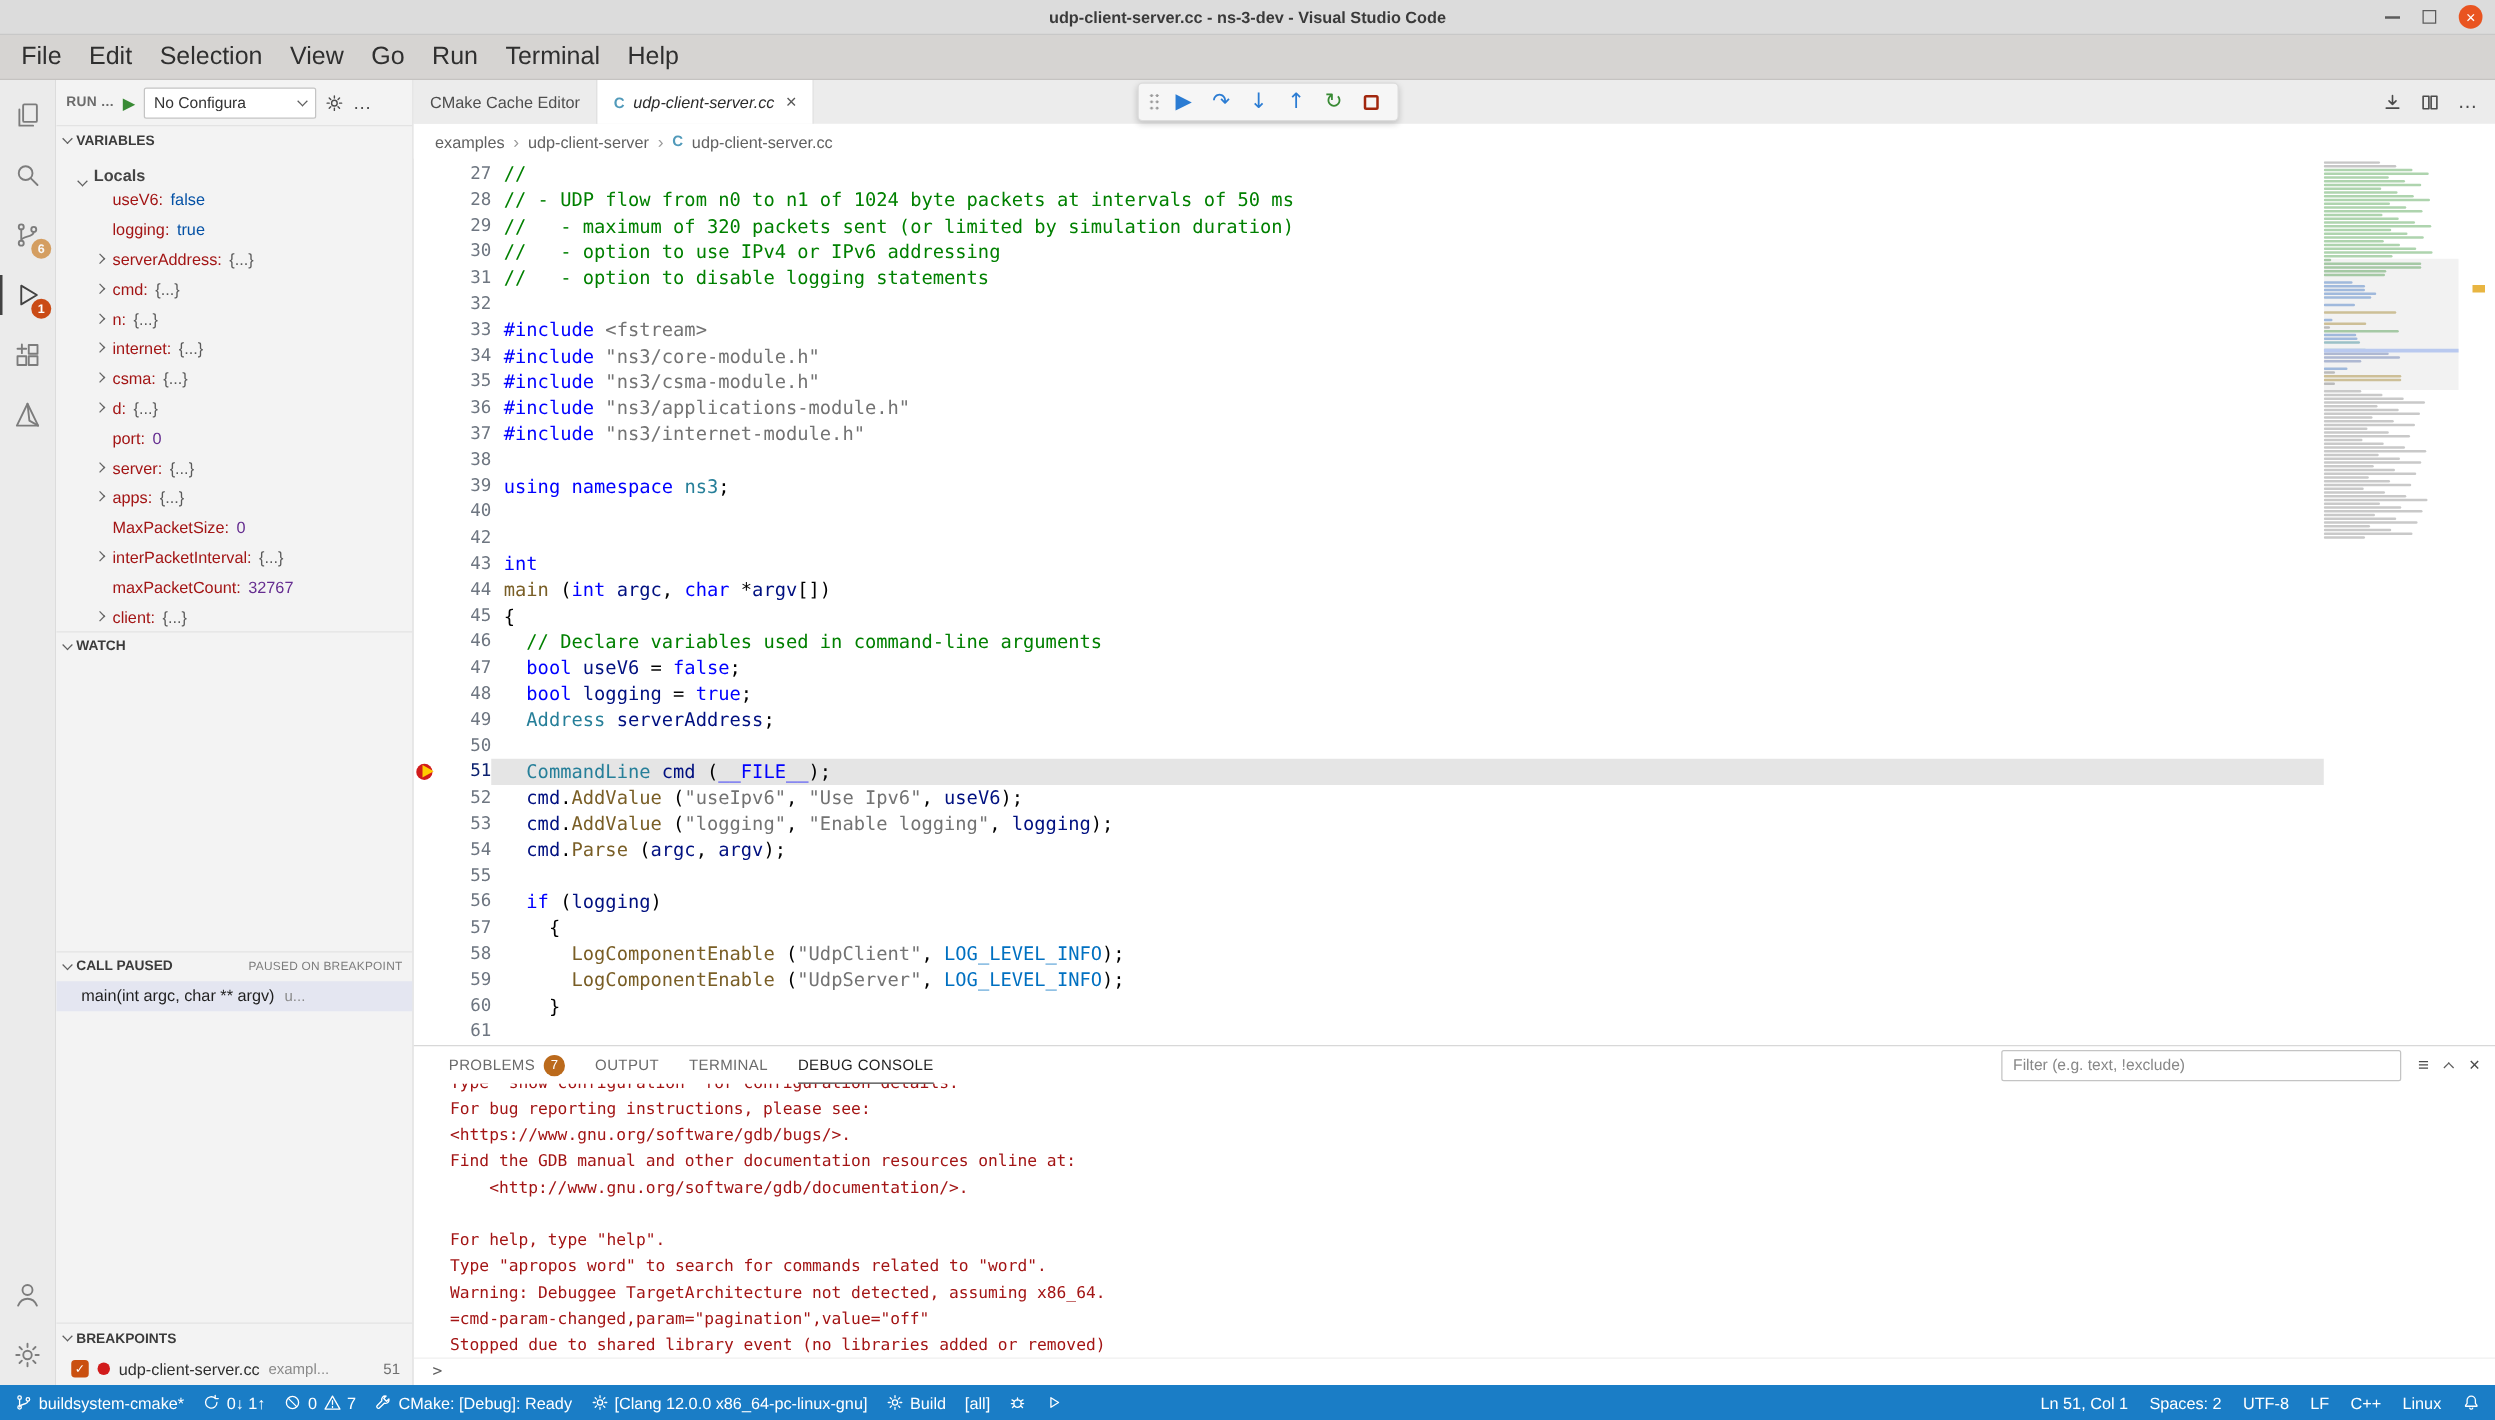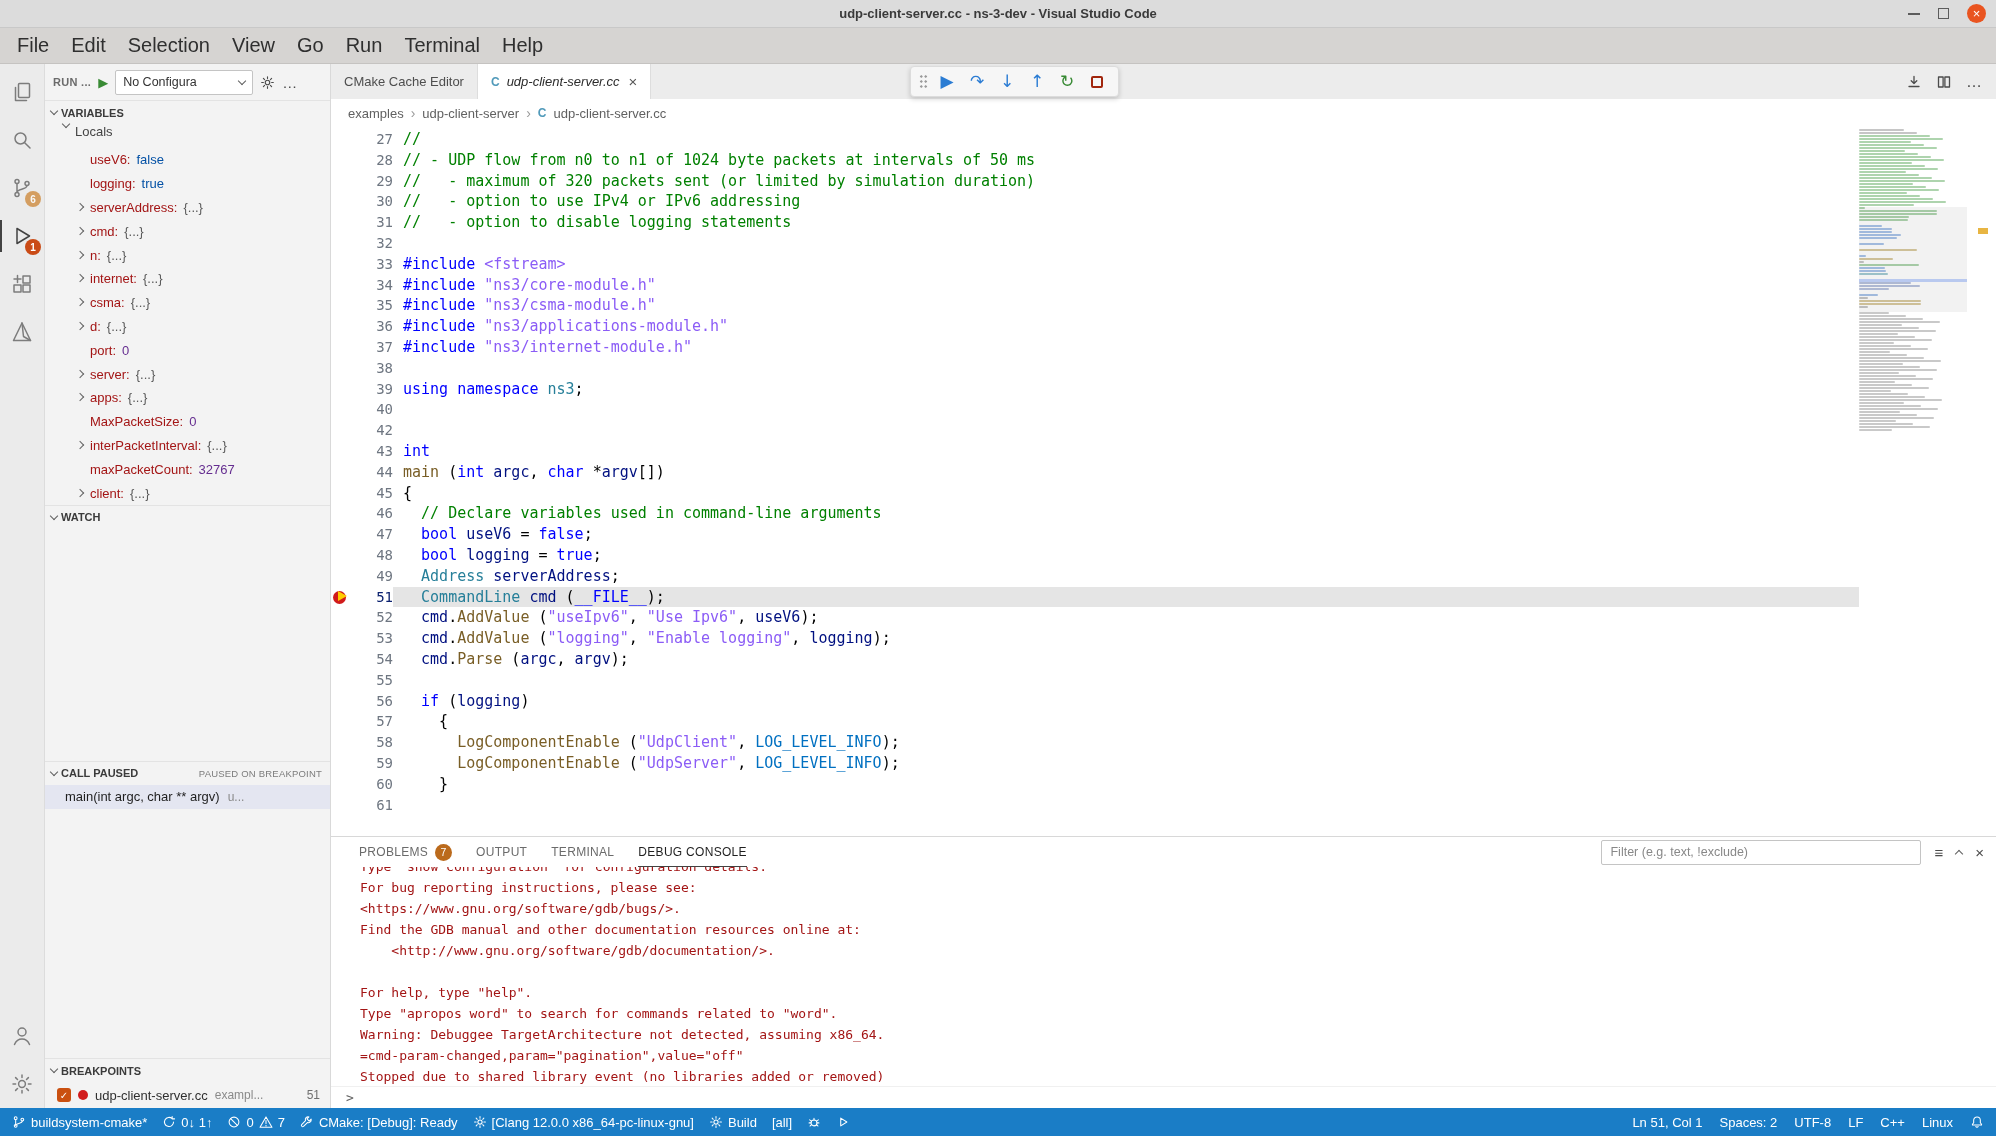--- a/index.html
+++ b/index.html
@@ -41,21 +41,21 @@
   .hdr-ico svg{fill:none;stroke:#4b4b4b;stroke-width:1.2;stroke-linecap:round}
 
   .sect-header{height:24px;flex:none;display:flex;align-items:center;padding:0 8px 0 6px;gap:4px;font-size:11px;font-weight:bold;color:#3b3b3b;border-top:1px solid #e3e3e3}
   .sect-header:first-of-type{border-top:none}
   .paused-badge{margin-left:auto;font-size:9.5px;font-weight:normal;color:#7c7c7c;letter-spacing:.2px}
 
   .chev{display:inline-block;width:6px;height:6px;border-right:1.4px solid #5f5f5f;border-bottom:1.4px solid #5f5f5f;flex:none}
   .chev.down{transform:rotate(45deg);margin-top:-3px}
   .chev.up{transform:rotate(-135deg);margin-top:4px}
 
-  .scope-row{height:24px;flex:none;display:flex;align-items:flex-start;padding-left:18px;gap:6px;font-weight:normal;color:#444}
+  .scope-row{height:24px;flex:none;display:flex;align-items:flex-end;padding-left:18px;gap:6px;font-weight:bold;color:#444}
   #var-list{flex:none}
   .var-row{height:23.8px;display:flex;align-items:center;padding-left:28px}
   .tchev{width:17px;height:16px;flex:none;position:relative}
   .tchev.on::before{content:'';position:absolute;left:4px;top:4.5px;width:5px;height:5px;border-right:1.3px solid #646464;border-bottom:1.3px solid #646464;transform:rotate(-45deg)}
   .vn{color:#a31515;margin-right:6px;white-space:nowrap}
   .vv{white-space:nowrap}
   .vv.bool{color:#0451a5}
   .vv.num{color:#652d90}
   .vv.obj{color:#5a5a5a}
 
@@ -98,21 +98,21 @@
   .code-area{flex:1;min-height:0;position:relative;overflow:hidden;font-family:"DejaVu Sans Mono","Liberation Mono",monospace;font-size:15px}
   #code-lines{position:absolute;top:2px;left:0;right:137px}
   .cl{display:flex;height:20.8px;line-height:20.8px;white-space:pre}
   .gl{width:22px;flex:none;position:relative}
   .ln{width:40px;flex:none;text-align:right;color:#6e7681;font-size:14px}
   .ct{flex:1;padding-left:10px;color:#000}
   .cl.cur .ct{background:#e5e5e5}
   .cl.cur .ln{color:#0b216f}
   .bp-dot{position:absolute;left:2px;top:4px;width:13px;height:13px;border-radius:50%;background:#d11b1b}
   .bp-arrow{position:absolute;left:7px;top:4.5px;width:0;height:0;border-left:9px solid #ffcc00;border-top:5.5px solid transparent;border-bottom:5.5px solid transparent}
-  .tk-cm{color:#008000}.tk-kw{color:#0000ff}.tk-str{color:#8b5cf6}.tk-ty{color:#267f99}
+  .tk-cm{color:#008000}.tk-kw{color:#0000ff}.tk-str{color:#737373}.tk-ty{color:#267f99}
   .tk-fn{color:#795e26}.tk-var{color:#001080}.tk-pl{color:#000}.tk-en{color:#0070c1}
 
   .minimap{position:absolute;top:2px;right:29px;width:108px;bottom:0;overflow:hidden}
   .mm-line{height:2px;margin-bottom:1px;border-radius:1px}
   .mm-cur{position:absolute;left:0;right:0;top:150px;height:3px;background:#b9c9ef}
   .mm-slider{position:absolute;left:0;right:0;top:78px;height:105px;background:rgba(0,0,0,.05)}
   .ov-mark{position:absolute;right:8px;top:101px;width:10px;height:6px;background:#e8b542}
 
   
   .panel{height:272px;flex:none;border-top:1px solid #d8d8d8;background:#fff;display:flex;flex-direction:column}
@@ -426,20 +426,21 @@
             <div class="cl"><span class="gl"></span><span class="ln">39</span><span class="ct"><span class="tk-kw">using</span><span class="tk-pl"> </span><span class="tk-kw">namespace</span><span class="tk-pl"> </span><span class="tk-ty">ns3</span><span class="tk-pl">;</span></span></div>
             <div class="cl"><span class="gl"></span><span class="ln">40</span><span class="ct"></span></div>
             <div class="cl"><span class="gl"></span><span class="ln">42</span><span class="ct"></span></div>
             <div class="cl"><span class="gl"></span><span class="ln">43</span><span class="ct"><span class="tk-kw">int</span></span></div>
             <div class="cl"><span class="gl"></span><span class="ln">44</span><span class="ct"><span class="tk-fn">main</span><span class="tk-pl"> (</span><span class="tk-kw">int</span><span class="tk-pl"> </span><span class="tk-var">argc</span><span class="tk-pl">, </span><span class="tk-kw">char</span><span class="tk-pl"> *</span><span class="tk-var">argv</span><span class="tk-pl">[])</span></span></div>
             <div class="cl"><span class="gl"></span><span class="ln">45</span><span class="ct"><span class="tk-pl">{</span></span></div>
             <div class="cl"><span class="gl"></span><span class="ln">46</span><span class="ct"><span class="tk-cm">  // Declare variables used in command-line arguments</span></span></div>
             <div class="cl"><span class="gl"></span><span class="ln">47</span><span class="ct"><span class="tk-pl">  </span><span class="tk-kw">bool</span><span class="tk-pl"> </span><span class="tk-var">useV6</span><span class="tk-pl"> = </span><span class="tk-kw">false</span><span class="tk-pl">;</span></span></div>
             <div class="cl"><span class="gl"></span><span class="ln">48</span><span class="ct"><span class="tk-pl">  </span><span class="tk-kw">bool</span><span class="tk-pl"> </span><span class="tk-var">logging</span><span class="tk-pl"> = </span><span class="tk-kw">true</span><span class="tk-pl">;</span></span></div>
             <div class="cl"><span class="gl"></span><span class="ln">49</span><span class="ct"><span class="tk-pl">  </span><span class="tk-ty">Address</span><span class="tk-pl"> </span><span class="tk-var">serverAddress</span><span class="tk-pl">;</span></span></div>
+            <div class="cl"><span class="gl"></span><span class="ln">50</span><span class="ct"></span></div>
             <div class="cl cur"><span class="gl"><span class="bp-dot"></span><span class="bp-arrow"></span></span><span class="ln">51</span><span class="ct"><span class="tk-pl">  </span><span class="tk-ty">CommandLine</span><span class="tk-pl"> </span><span class="tk-var">cmd</span><span class="tk-pl"> (</span><span class="tk-kw">__FILE__</span><span class="tk-pl">);</span></span></div>
             <div class="cl"><span class="gl"></span><span class="ln">52</span><span class="ct"><span class="tk-pl">  </span><span class="tk-var">cmd</span><span class="tk-pl">.</span><span class="tk-fn">AddValue</span><span class="tk-pl"> (</span><span class="tk-str">"useIpv6"</span><span class="tk-pl">, </span><span class="tk-str">"Use Ipv6"</span><span class="tk-pl">, </span><span class="tk-var">useV6</span><span class="tk-pl">);</span></span></div>
             <div class="cl"><span class="gl"></span><span class="ln">53</span><span class="ct"><span class="tk-pl">  </span><span class="tk-var">cmd</span><span class="tk-pl">.</span><span class="tk-fn">AddValue</span><span class="tk-pl"> (</span><span class="tk-str">"logging"</span><span class="tk-pl">, </span><span class="tk-str">"Enable logging"</span><span class="tk-pl">, </span><span class="tk-var">logging</span><span class="tk-pl">);</span></span></div>
             <div class="cl"><span class="gl"></span><span class="ln">54</span><span class="ct"><span class="tk-pl">  </span><span class="tk-var">cmd</span><span class="tk-pl">.</span><span class="tk-fn">Parse</span><span class="tk-pl"> (</span><span class="tk-var">argc</span><span class="tk-pl">, </span><span class="tk-var">argv</span><span class="tk-pl">);</span></span></div>
             <div class="cl"><span class="gl"></span><span class="ln">55</span><span class="ct"></span></div>
             <div class="cl"><span class="gl"></span><span class="ln">56</span><span class="ct"><span class="tk-pl">  </span><span class="tk-kw">if</span><span class="tk-pl"> (</span><span class="tk-var">logging</span><span class="tk-pl">)</span></span></div>
             <div class="cl"><span class="gl"></span><span class="ln">57</span><span class="ct"><span class="tk-pl">    {</span></span></div>
             <div class="cl"><span class="gl"></span><span class="ln">58</span><span class="ct"><span class="tk-pl">      </span><span class="tk-fn">LogComponentEnable</span><span class="tk-pl"> (</span><span class="tk-str">"UdpClient"</span><span class="tk-pl">, </span><span class="tk-en">LOG_LEVEL_INFO</span><span class="tk-pl">);</span></span></div>
             <div class="cl"><span class="gl"></span><span class="ln">59</span><span class="ct"><span class="tk-pl">      </span><span class="tk-fn">LogComponentEnable</span><span class="tk-pl"> (</span><span class="tk-str">"UdpServer"</span><span class="tk-pl">, </span><span class="tk-en">LOG_LEVEL_INFO</span><span class="tk-pl">);</span></span></div>
             <div class="cl"><span class="gl"></span><span class="ln">60</span><span class="ct"><span class="tk-pl">    }</span></span></div>

